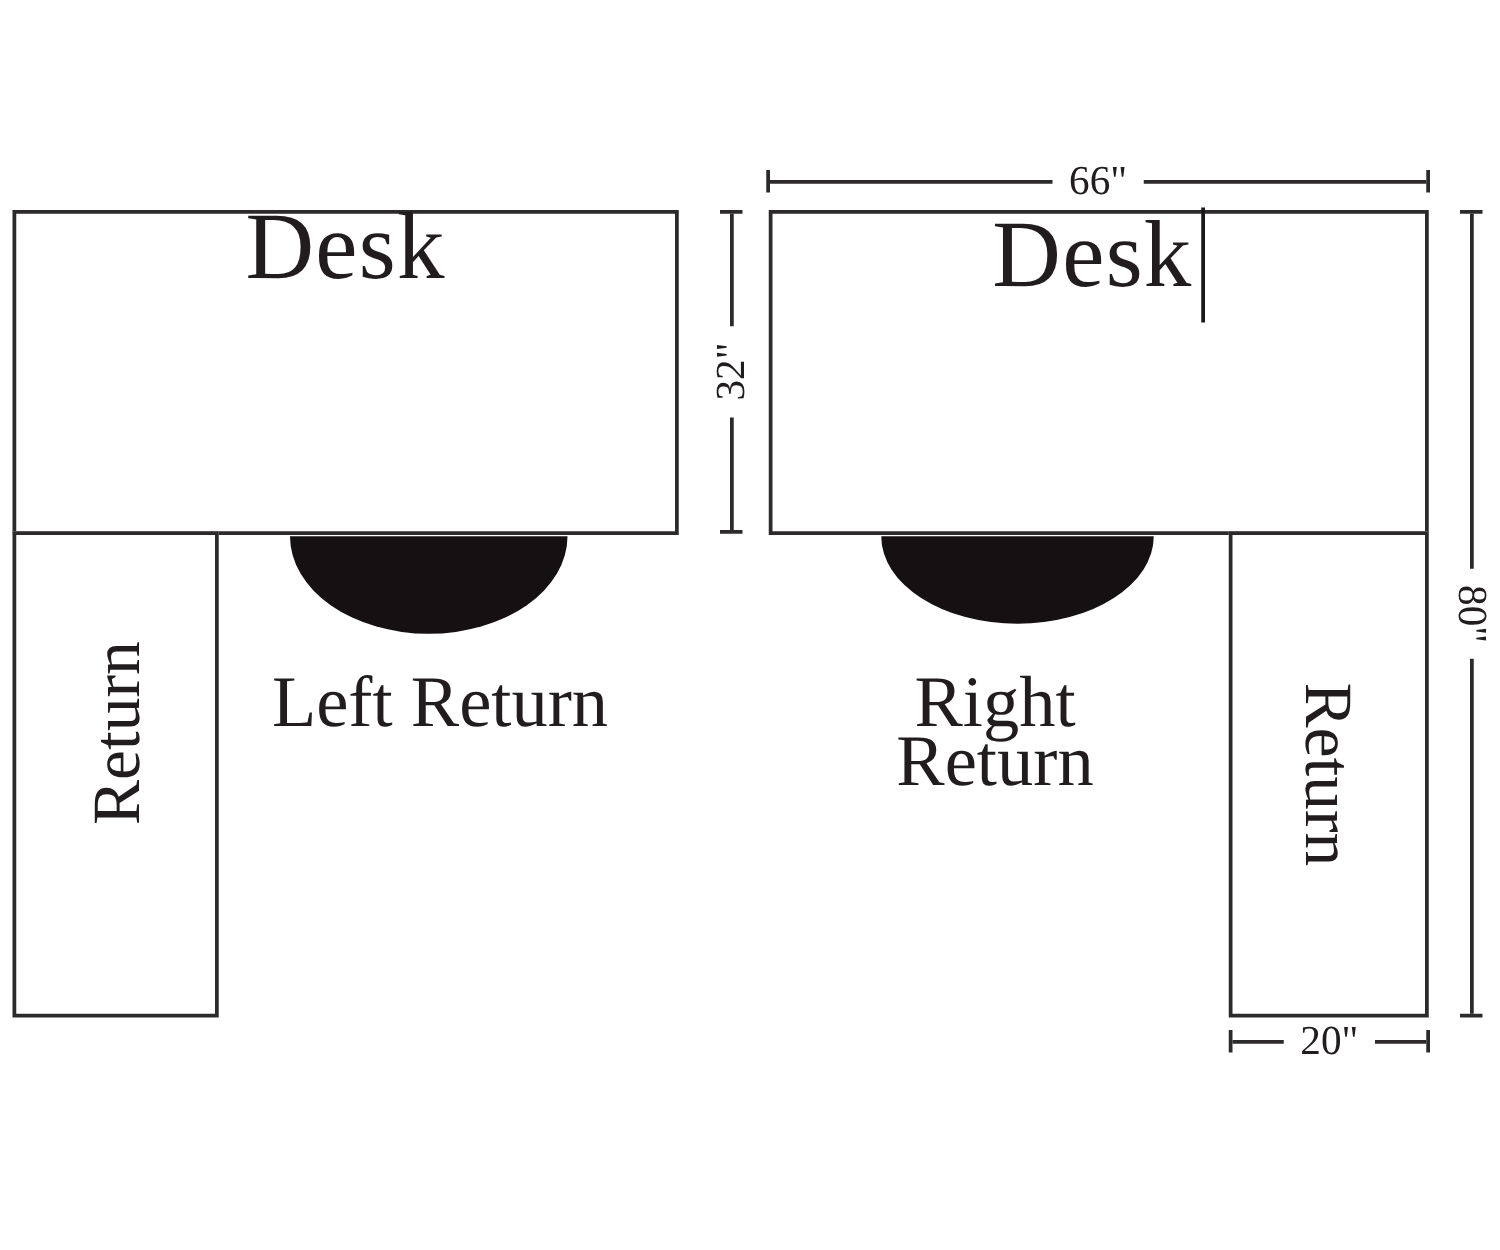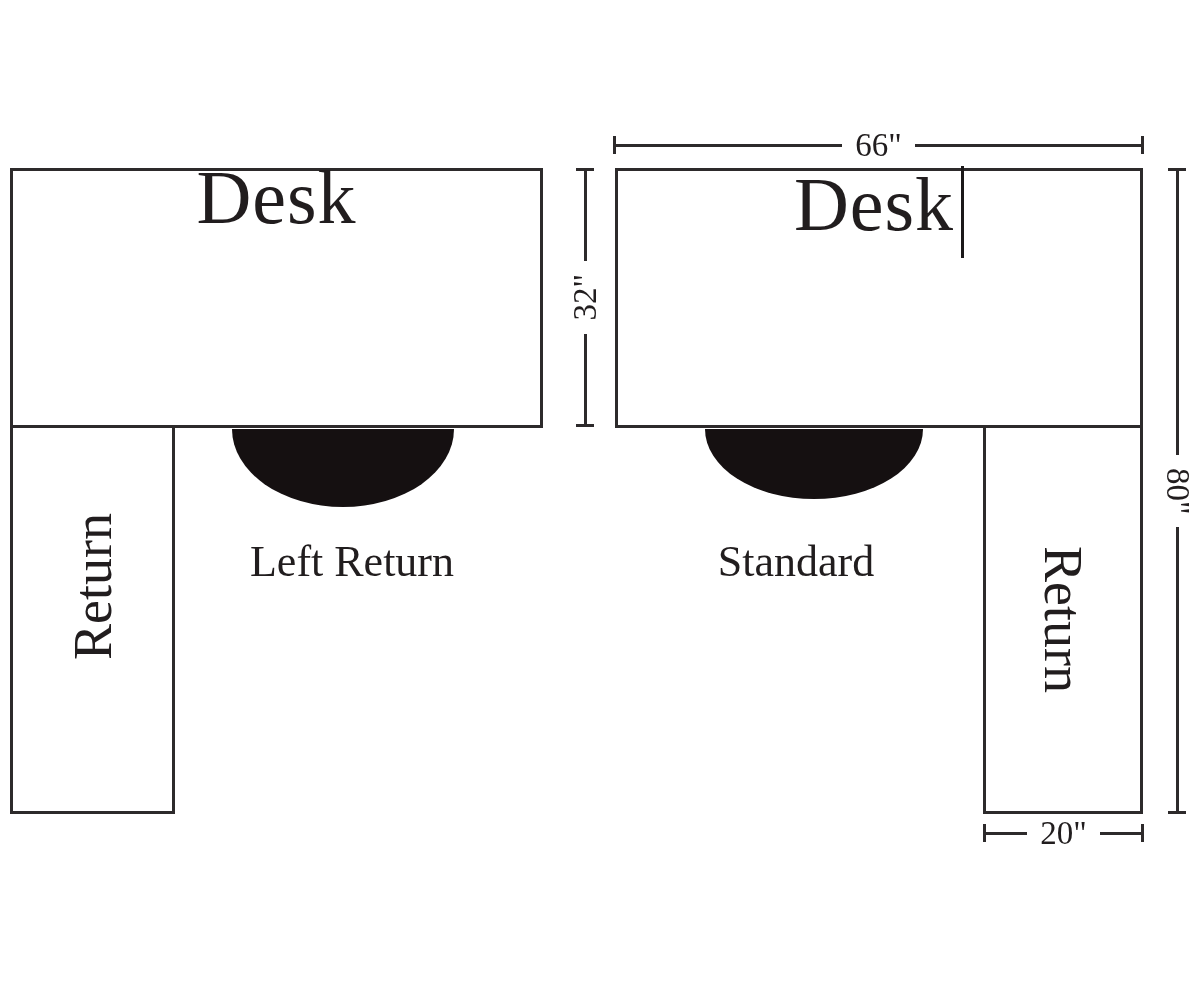--- a/index.html
+++ b/index.html
@@ -60,21 +60,21 @@
     position:absolute;
     background:var(--chair);
     border-radius:0 0 50% 50% / 0 0 100% 100%;
   }
   .chair.left {left:232px; top:429px; width:222px; height:78px;}
   .chair.right{left:705px; top:429px; width:218px; height:70px;}
 
   
   .caption{
     position:absolute;
-    font-size:44px; line-height:47px;
+    font-size:58px; line-height:47px;
     text-align:center;
   }
   .caption.left {left:202px; top:538px; width:300px;}
   .caption.right{left:646px; top:538px; width:300px;}
   .caption span{display:block;}
 
   
   .dim-h{position:absolute; display:flex; align-items:center;}
   .dim-h .tick{width:3px; height:18px; background:var(--line); flex:0 0 auto;}
   .dim-h .seg{flex:1; height:3px; background:var(--line);}
@@ -125,21 +125,21 @@
 
   <div class="shape right-return">
     <div class="return-label-wrap">
       <span class="return-text">Return</span>
     </div>
   </div>
 
   <div class="chair right"></div>
 
   <div class="caption right">
-    <span>Standard</span>
+    <span>Right Return</span>
   </div>
 
   <div class="dim-h dim-top">
     <div class="tick"></div>
     <div class="seg"></div>
     <div class="dim-label">66"</div>
     <div class="seg"></div>
     <div class="tick"></div>
   </div>
 

